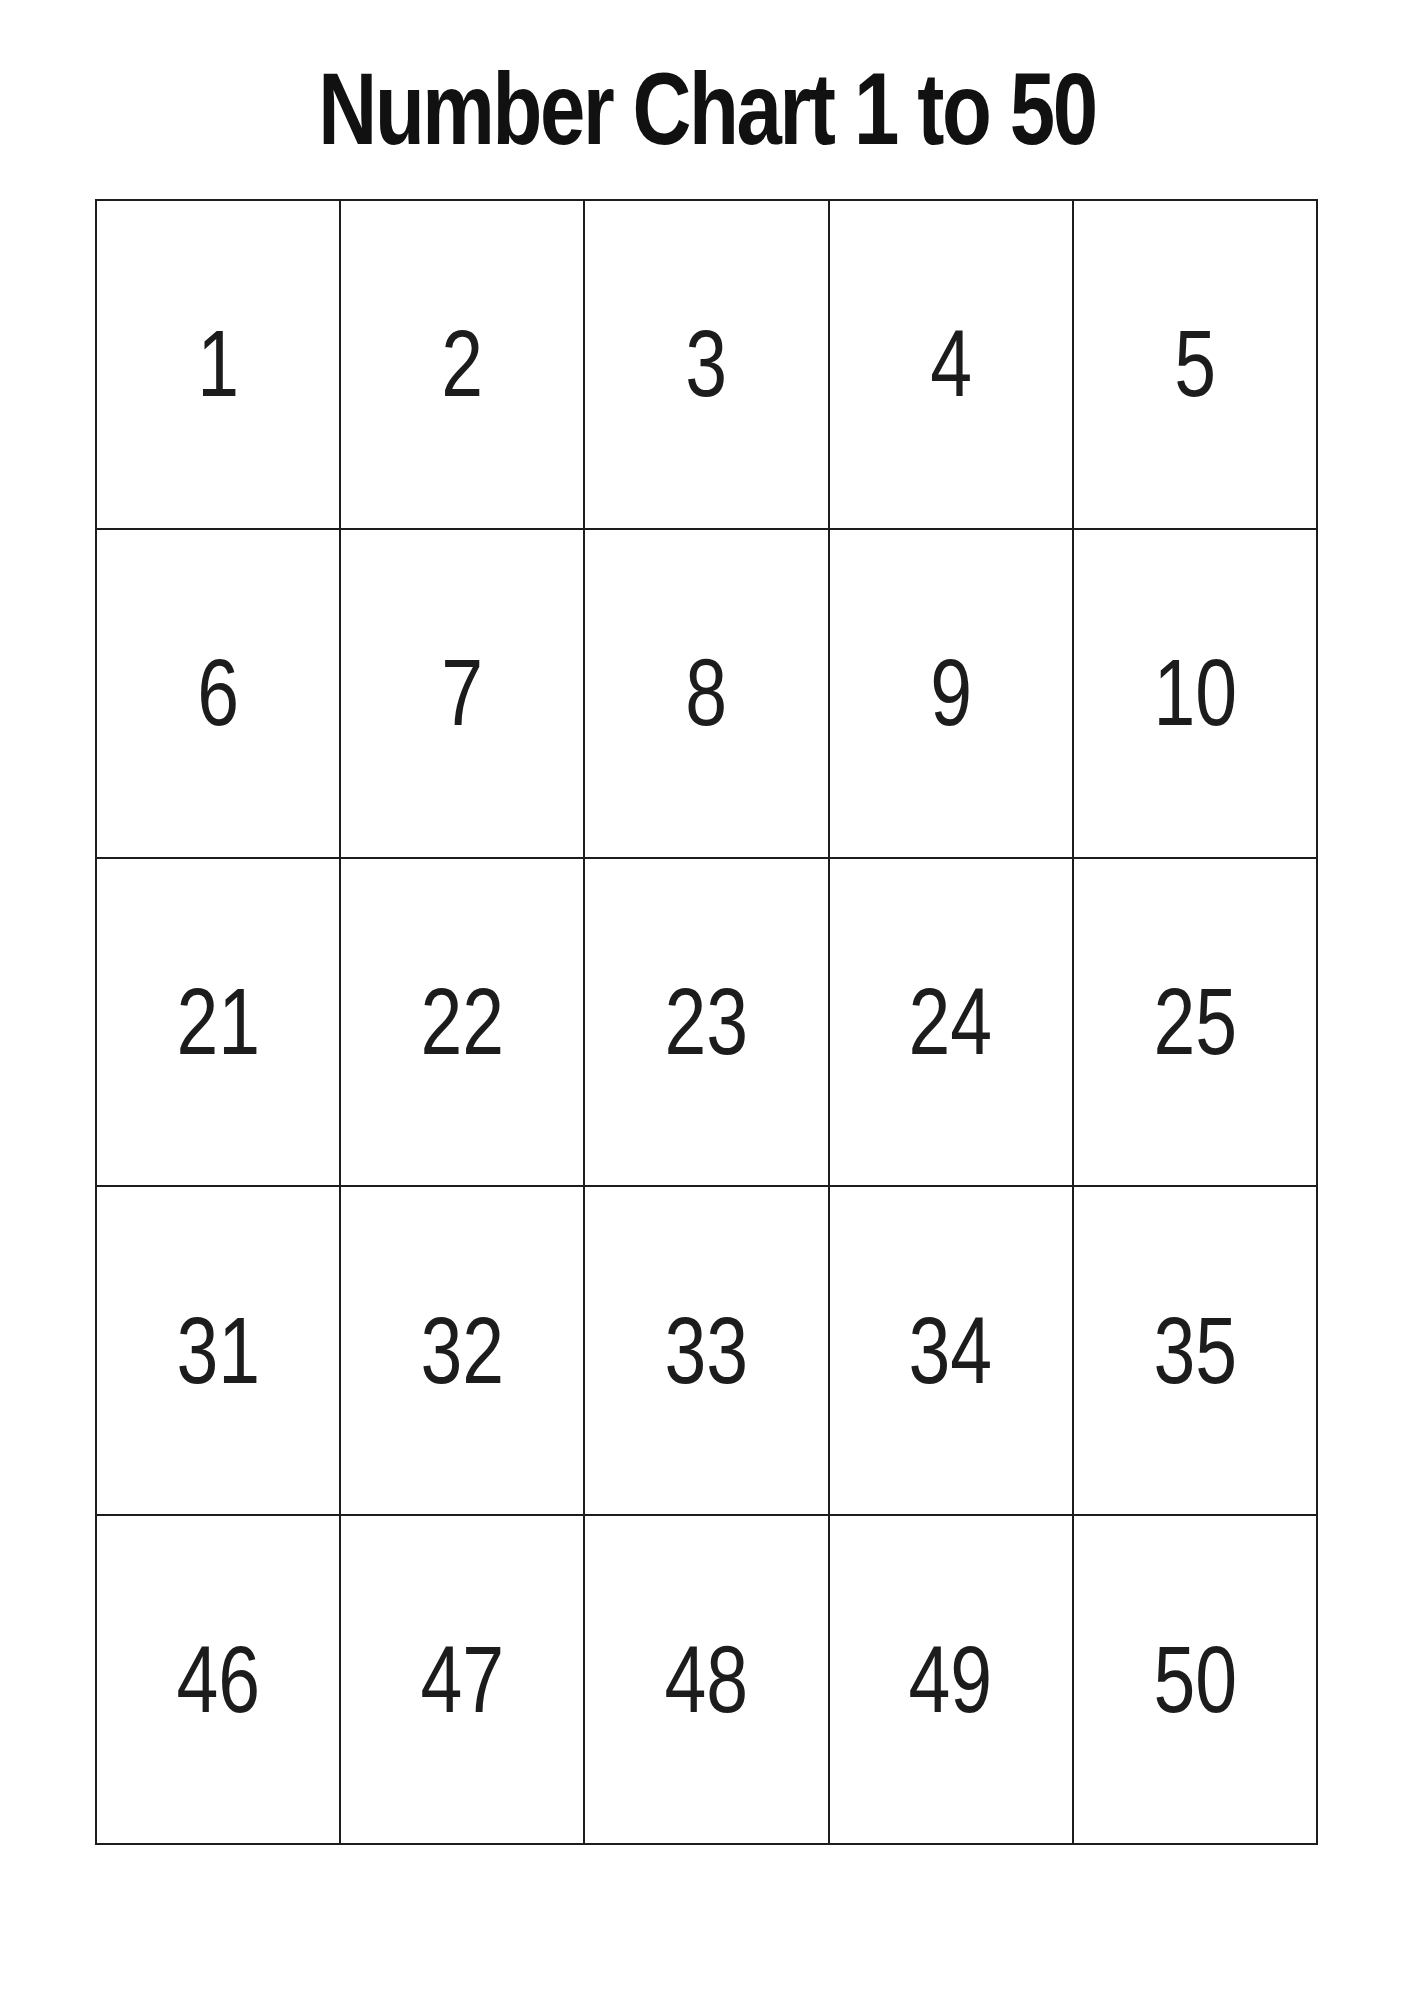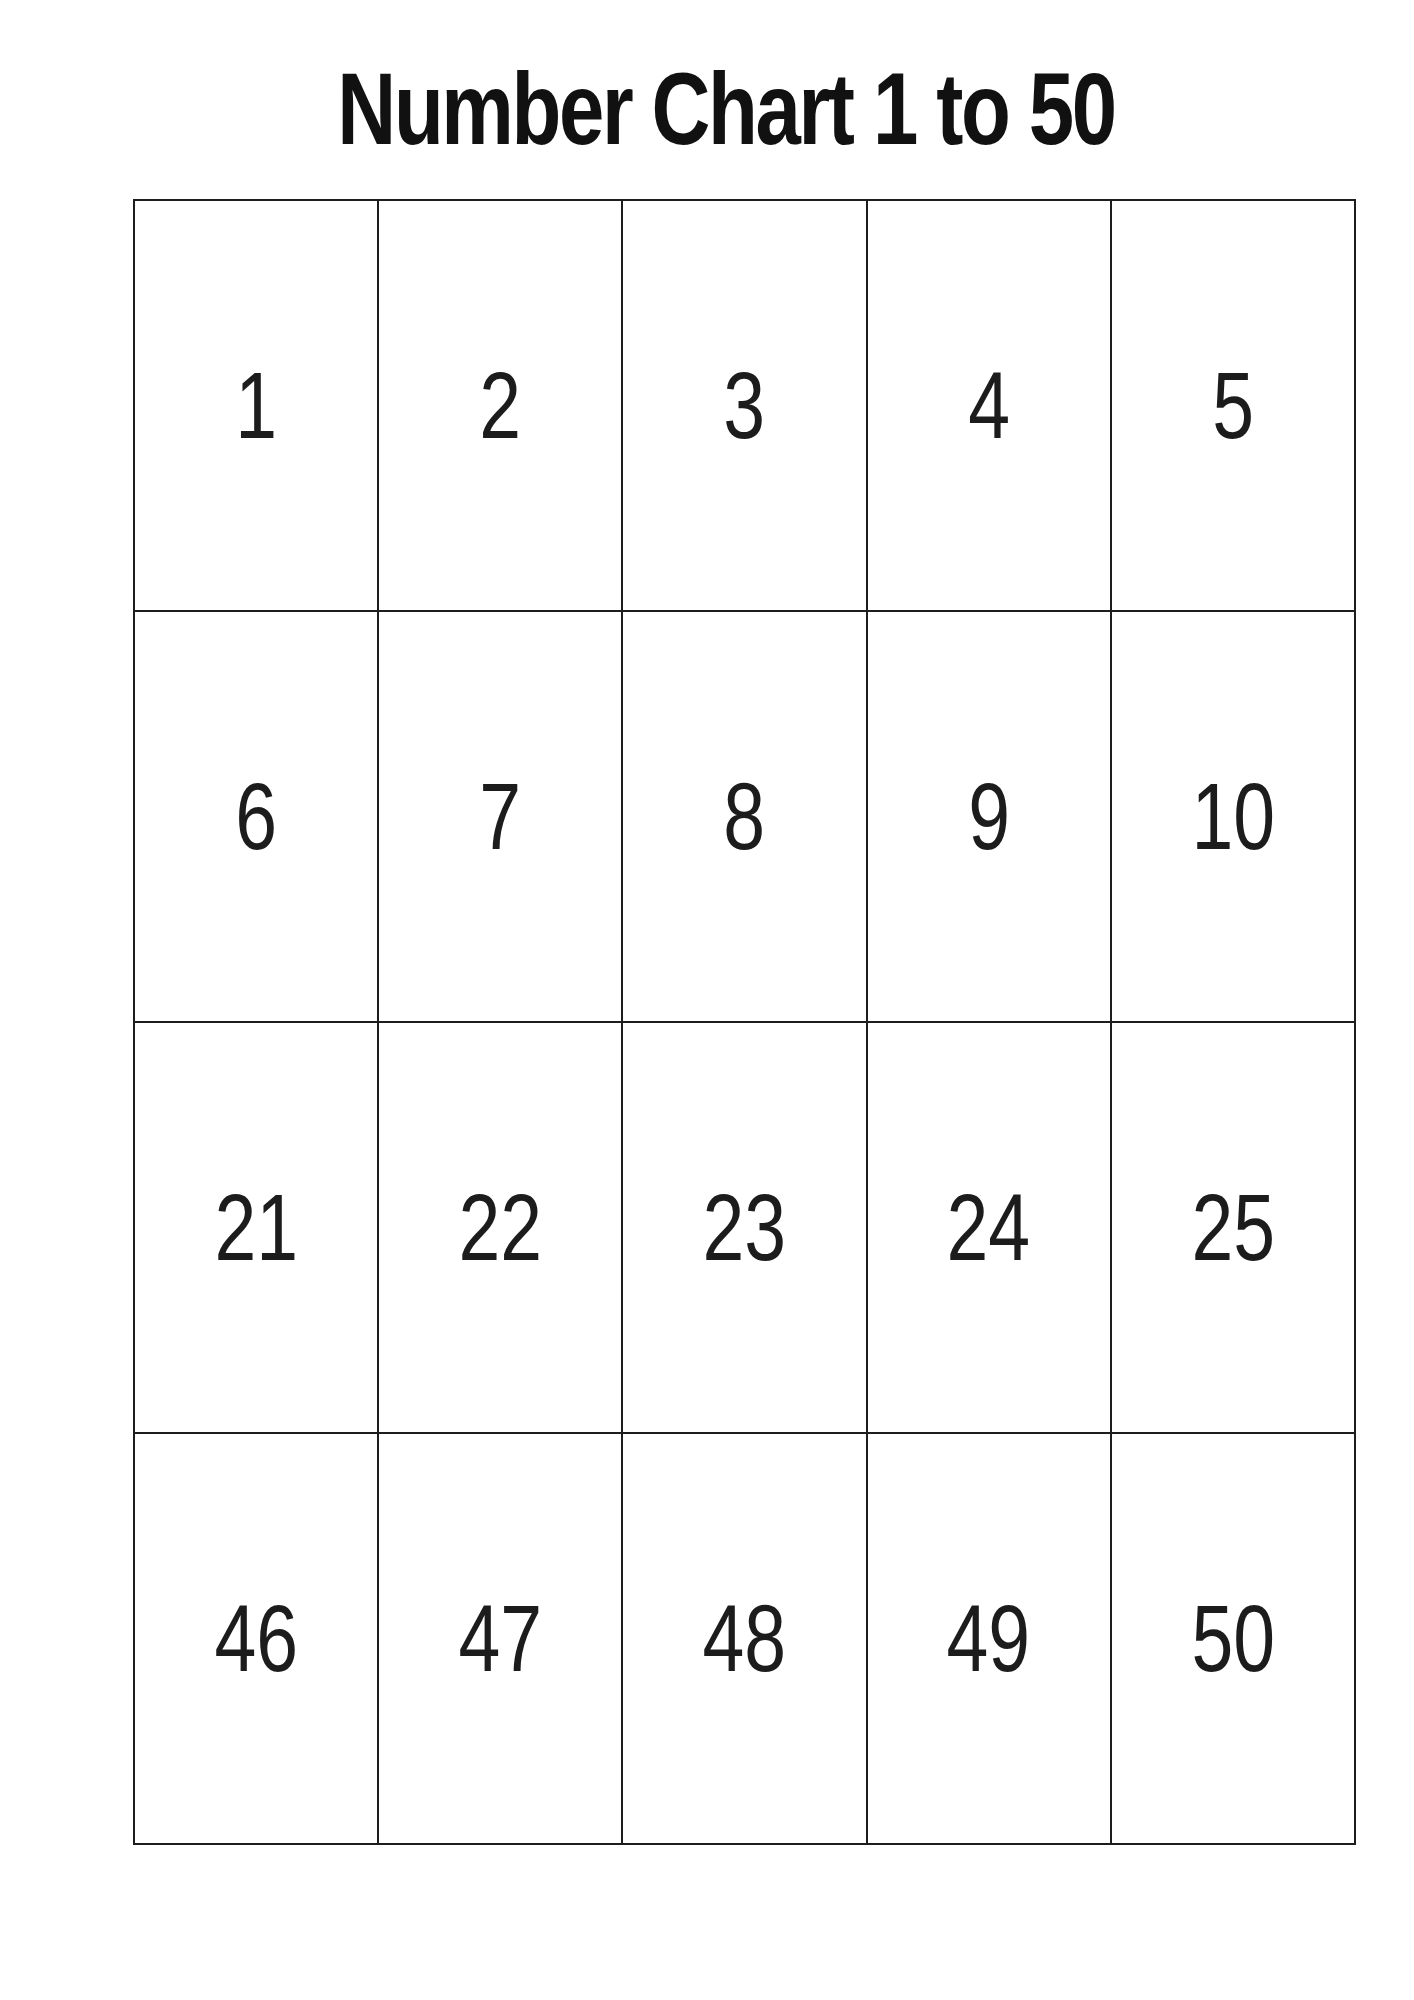--- a/index.html
+++ b/index.html
@@ -17,21 +17,20 @@
     width: 1414px;
     height: 2000px;
     background: var(--page-bg);
     font-family: "Liberation Sans", sans-serif;
     overflow: hidden;
   }
   .page {
     width: 1414px;
     height: 2000px;
     background: var(--page-bg);
-    padding-left: 38px;
   }
   .title {
     margin: 0;
     padding-top: 52px;
     height: 118px;
     text-align: center;
     font-size: 102px;
     line-height: 1.12;
     font-weight: 800;
     letter-spacing: -3px;
@@ -87,20 +86,27 @@
           <td><span class="num">10</span></td>
         </tr>
         <tr>
           <td><span class="num">21</span></td>
           <td><span class="num">22</span></td>
           <td><span class="num">23</span></td>
           <td><span class="num">24</span></td>
           <td><span class="num">25</span></td>
         </tr>
         <tr>
+          <td><span class="num">31</span></td>
+          <td><span class="num">32</span></td>
+          <td><span class="num">33</span></td>
+          <td><span class="num">34</span></td>
+          <td><span class="num">35</span></td>
+        </tr>
+        <tr>
           <td><span class="num">46</span></td>
           <td><span class="num">47</span></td>
           <td><span class="num">48</span></td>
           <td><span class="num">49</span></td>
           <td><span class="num">50</span></td>
         </tr>
       </tbody>
   </table>
 </div>
 

